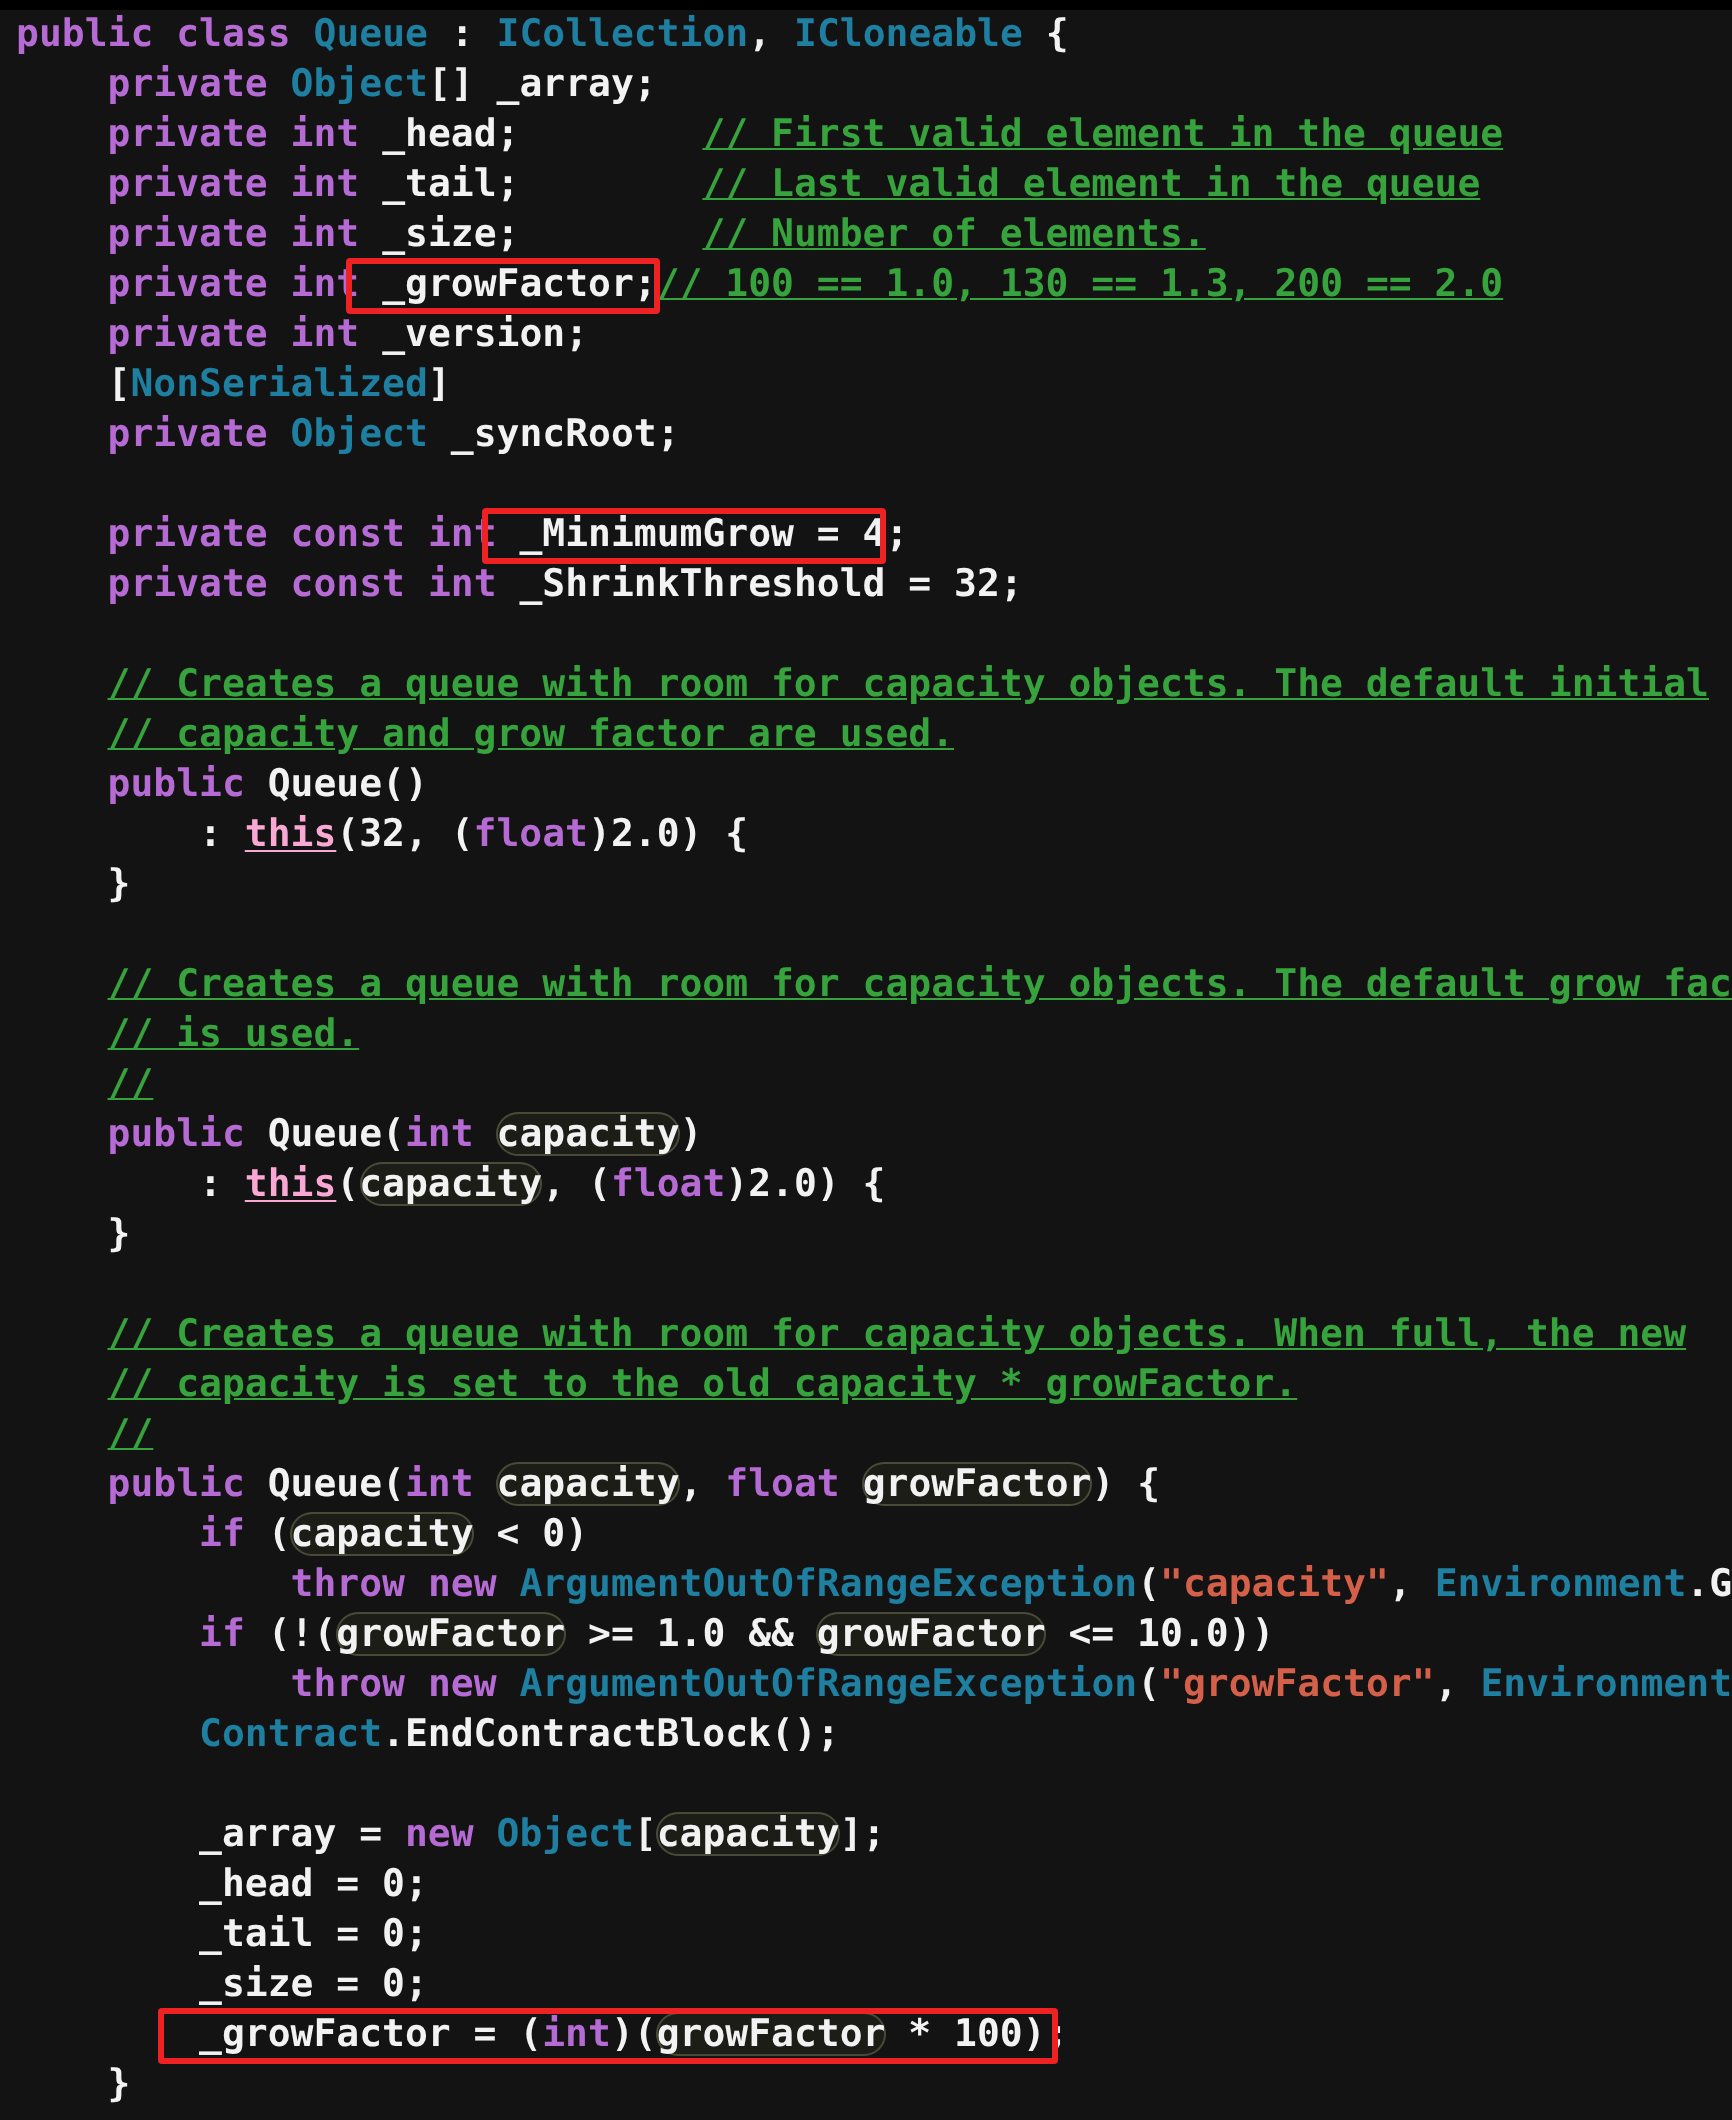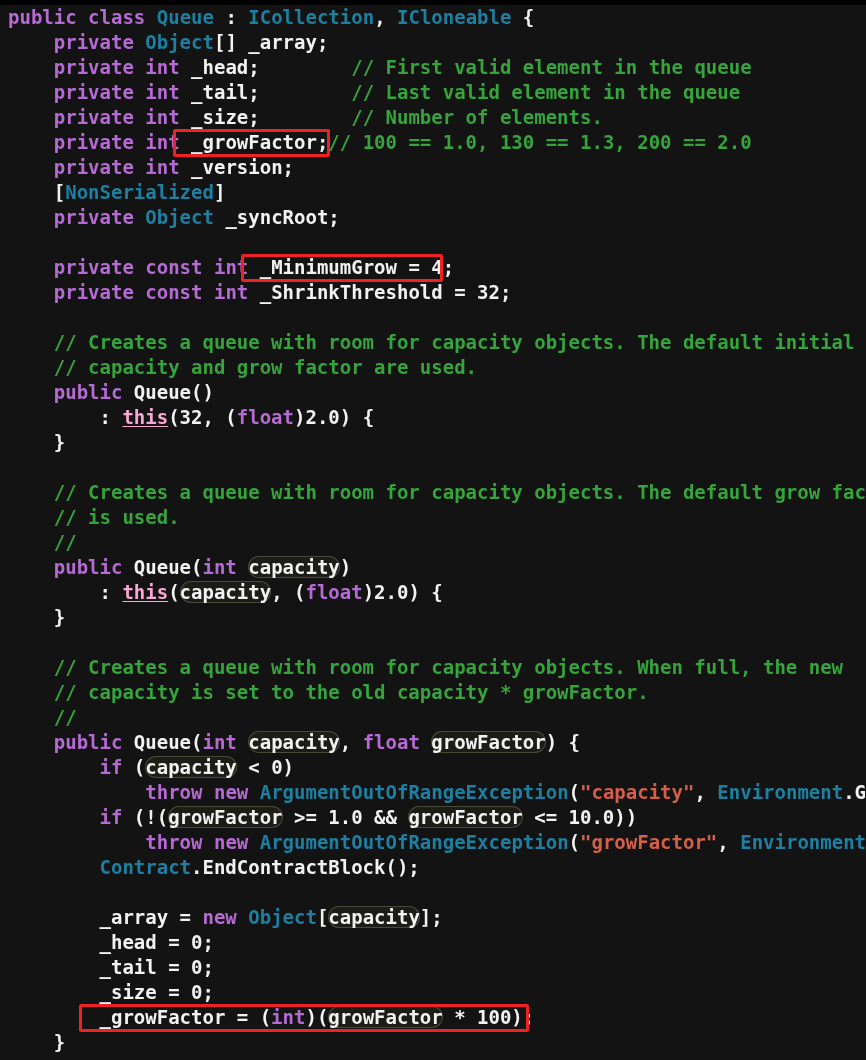--- a/index.html
+++ b/index.html
@@ -45,21 +45,21 @@
     height: 25px;
     line-height: 25px;
     white-space: pre;
     padding-left: 8px;
     position: relative;
   }
   
   .t-plain    { color: #f2f2f2; }
   .t-keyword  { color: #b66ad4; }
   .t-type     { color: #1e7fa0; }
-  .t-comment  { color: #36a33c; }
+  .t-comment  { color: #36a33c; text-decoration: underline; }
   .t-string   { color: #d4604a; }
   .t-this     { color: #f9a8d4; text-decoration: underline; text-underline-offset: 2px; }
   .t-occ      { color: #f2f2f2; box-shadow: inset 0 0 0 1px #4a4a38; background: #1d1d18; border-radius: 11px; }
   
   .redbox {
     position: absolute;
     border: 3px solid #ee2222;
     border-radius: 2px;
     pointer-events: none;
     box-sizing: border-box;

